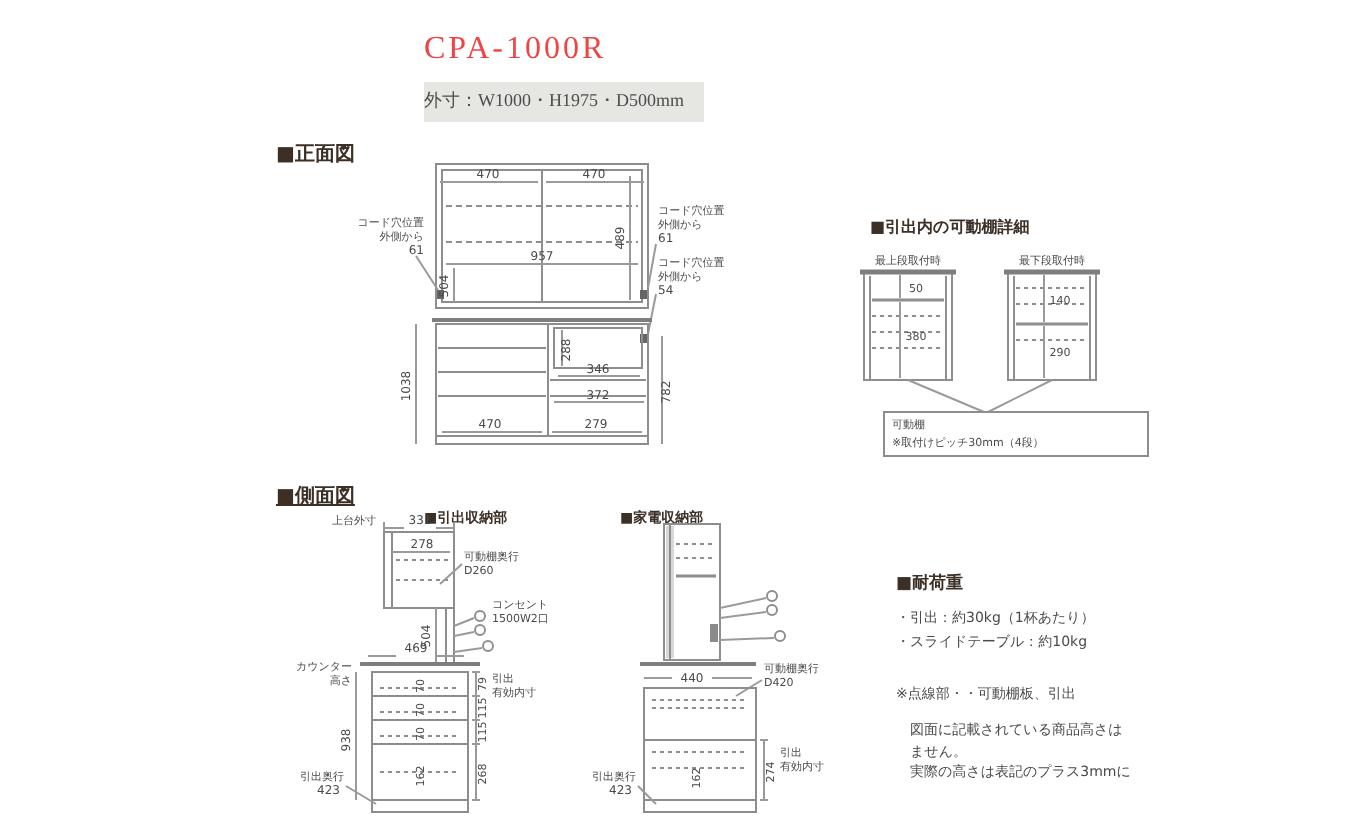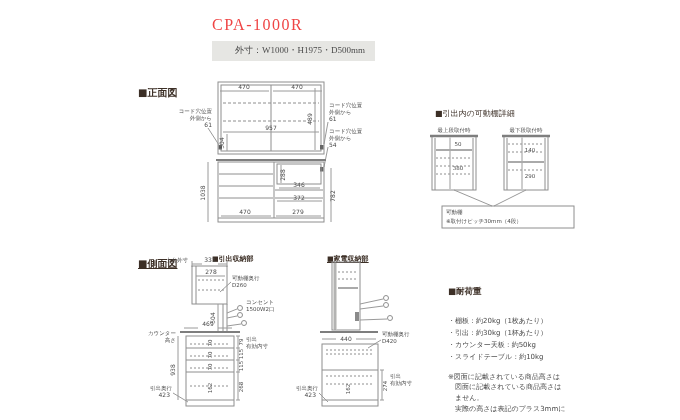--- a/index.html
+++ b/index.html
@@ -1,45 +1,45 @@
 <!DOCTYPE html>
 <html><head>
 <meta charset="utf-8">
 <style>
   html,body{margin:0;padding:0;}
   body{width:680px;height:420px;background:#ffffff;position:relative;overflow:hidden;
        font-family:"DejaVu Sans",sans-serif;color:#4a4a4a;}
   .abs{position:absolute;}
   .title{left:212px;top:16px;font-family:"Liberation Serif",serif;font-size:16px;
          letter-spacing:1.5px;color:#ef4444;}
-  .specbox{left:212px;top:41px;background:#e6e6e3;padding:3px 10px 4px 23px;
+  .specbox{left:212px;top:41px;background:#e6e6e3;padding:3px 10px 4px 0;
            font-family:"Liberation Serif",serif;font-size:9px;color:#4c4c4c;}
-  .h-big{font-size:10px;font-weight:bold;color:#3c2f26;margin-top:16px;}
-  .h-mid{font-size:8px;font-weight:normal;color:#3c2f26;padding-left:11px;}
+  .h-big{font-size:10px;font-weight:bold;color:#3c2f26;}
+  .h-mid{font-size:8px;font-weight:bold;color:#3c2f26;padding-left:11px;}
   .h-small{font-size:7px;font-weight:bold;color:#3c2f26;}
   svg{position:absolute;overflow:visible;}
   svg text{fill:#4a4a4a;stroke:none;}
   .load-panel{left:448px;top:286px;width:200px;}
-  .load-head{font-size:8.5px;font-weight:bold;color:#3c2f26;margin-bottom:18px;}
+  .load-head{font-size:8.5px;font-weight:bold;color:#3c2f26;margin-bottom:6px;}
   .load-item{font-size:7px;line-height:1.7;color:#4a4a4a;}
   .note1{font-size:7px;margin-top:14px;color:#4a4a4a;}
   .note2{font-size:7px;margin-top:8px;line-height:1.55;color:#4a4a4a;}
   .note2 .indent{padding-left:7px;}
 </style>
 </head>
 <body>
 
 <div class="abs title">CPA-1000R</div>
 <div class="abs specbox">外寸：W1000・H1975・D500mm</div>
 
 <div class="abs h-big" style="left:138px;top:70px;">■正面図</div>
 <div class="abs h-mid" style="left:424px;top:108px;">■引出内の可動棚詳細</div>
 <div class="abs h-big" style="left:138px;top:241px;text-decoration:underline;">■側面図</div>
 <div class="abs h-small" style="left:212px;top:254px;">■引出収納部</div>
-<div class="abs h-small" style="left:327px;top:254px;text-decoration:underline;">■家電収納部</div>
+<div class="abs h-small" style="left:310px;top:254px;">■家電収納部</div>
 
 <svg class="abs" style="left:128px;top:76px;" width="260" height="158" viewBox="0 0 260 158">
   <g stroke="#8e8e8e" fill="none" stroke-width="1">
 
     <rect x="90" y="6" width="106" height="72"></rect>
     <rect x="93" y="9" width="100" height="66"></rect>
     <line x1="143" y1="9" x2="143" y2="75"></line>
     <line x1="95" y1="27" x2="191" y2="27" stroke-dasharray="3 2"></line>
     <line x1="95" y1="45" x2="191" y2="45" stroke-dasharray="3 2"></line>
 
@@ -273,24 +273,22 @@
     <text x="80" y="91" text-anchor="start">D420</text>
     <text x="88" y="126" text-anchor="start">引出</text>
     <text x="88" y="133" text-anchor="start">有効内寸</text>
     <text x="16" y="138" text-anchor="end">引出奥行</text>
     <text x="14" y="145" text-anchor="end" font-size="6">423</text>
   </g>
 </svg>
 
 <div class="abs load-panel">
   <div class="load-head">■耐荷重</div>
-  <div class="load-item">・棚板：約20kg（1枚あたり）</div>
   <div class="load-item">・引出：約30kg（1杯あたり）</div>
-  <div class="load-item">・カウンター天板：約50kg</div>
   <div class="load-item">・スライドテーブル：約10kg</div>
+  <div class="note1">※点線部・・可動棚板、引出</div>
   <div class="note2">
-    <div>※図面に記載されている商品高さは</div>
     <div class="indent">図面に記載されている商品高さは</div>
     <div class="indent">ません。</div>
     <div class="indent">実際の高さは表記のプラス3mmに</div>
 
   </div>
 </div>
 
 </body></html>

